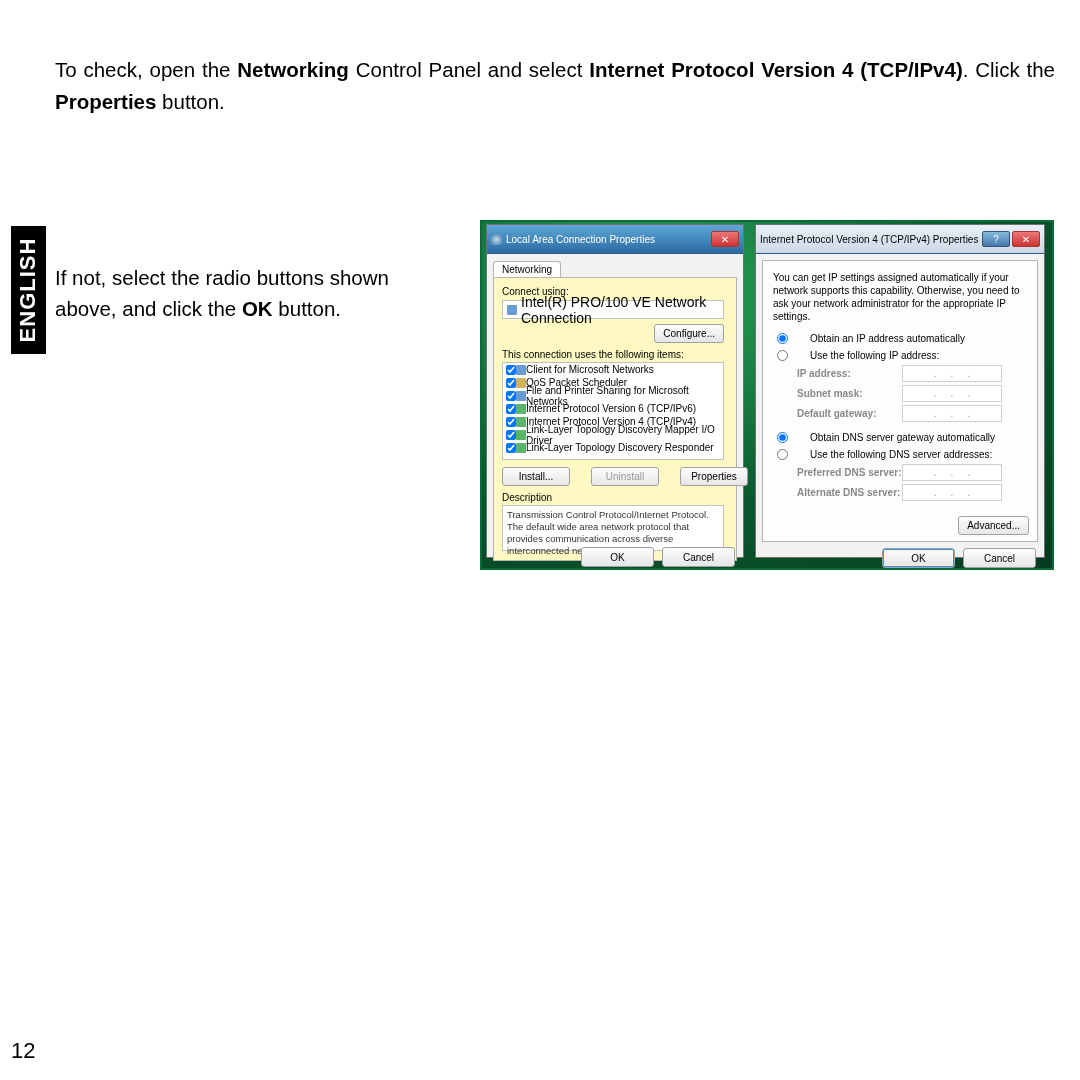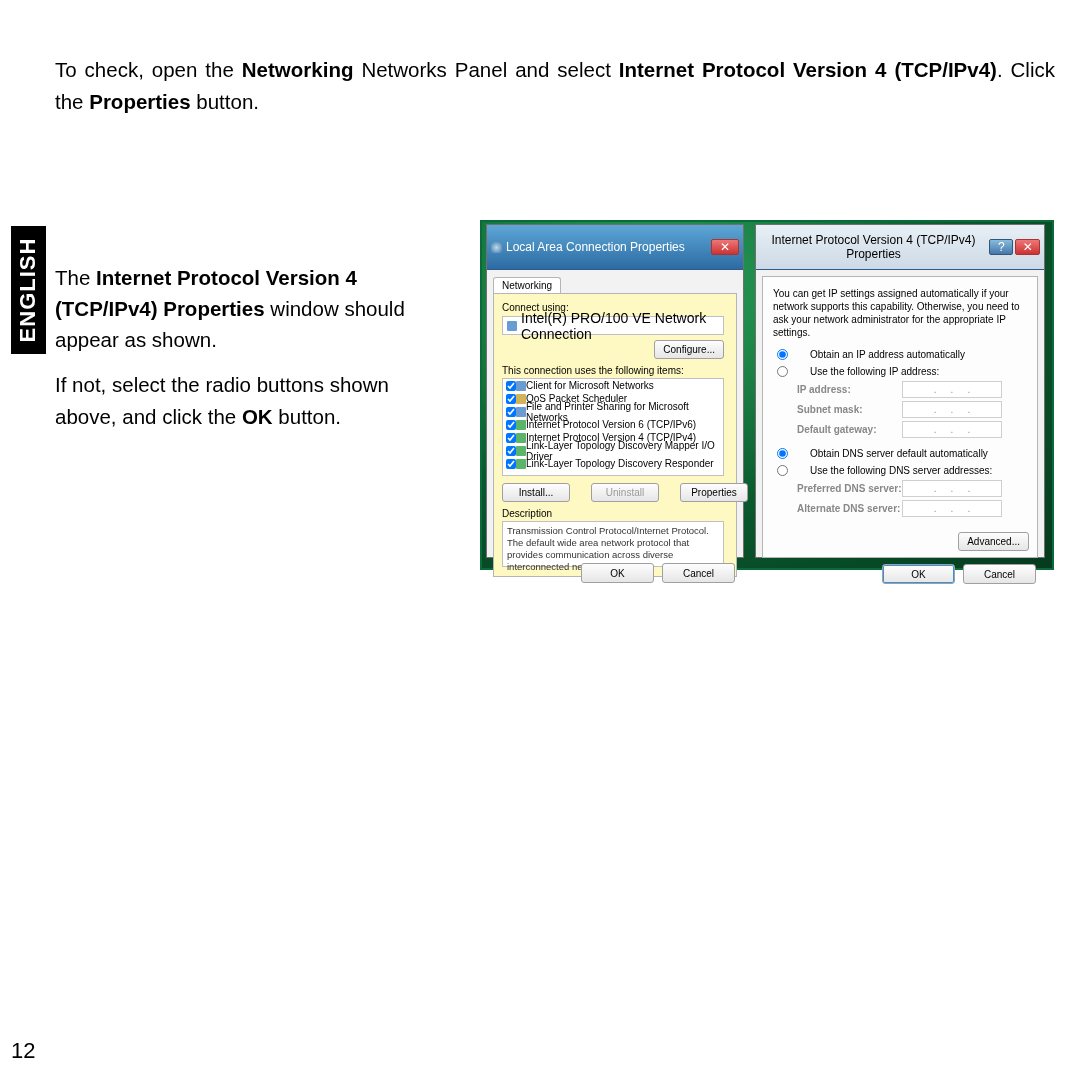--- a/index.html
+++ b/index.html
@@ -9,21 +9,21 @@
   .body-text{position:absolute;left:55px;top:54px;width:1000px;font-size:20.5px;line-height:1.55;}
   .body-text p{margin:0 0 14px 0;}
   .body-text b{font-weight:bold;}
   .col-left{position:absolute;left:55px;top:262px;width:390px;font-size:20.5px;line-height:1.52;}
   .col-left p{margin:0 0 14px 0;}
   .page-num{position:absolute;left:11px;bottom:16px;font-weight:normal;font-size:22px;}
   
   .screens{position:absolute;left:480px;top:220px;width:570px;height:346px;border:2px solid #0a6b3a;background:radial-gradient(ellipse at 30% 20%,#2aa65a 0%,#0a5a2e 55%,#053a1e 100%);}
   
   .dialog{position:absolute;background:#f2f2f2;box-shadow:0 0 0 1px #707070;font-size:10px;}
-  .titlebar{height:20px;display:flex;align-items:center;padding:12px 4px;font-size:12px;color:#fff;background:linear-gradient(#5da7d6,#2c6ba3);border-bottom:1px solid #2c5c88;text-align:center;}
+  .titlebar{height:20px;display:flex;align-items:center;padding:4px 4px;font-size:10px;color:#fff;background:linear-gradient(#5da7d6,#2c6ba3);border-bottom:1px solid #2c5c88;}
   .titlebar .title-icon{width:11px;height:11px;margin-right:4px;display:inline-block;}
   .titlebar .spacer{flex:1;}
   .win-btn{width:26px;height:14px;margin-left:2px;border:1px solid #999;background:#e8e8e8;border-radius:2px;display:flex;align-items:center;justify-content:center;}
   .win-btn.close{background:linear-gradient(#e77,#c33);border-color:#a33;color:#fff;}
   .win-btn.help{background:linear-gradient(#8bd,#47a);color:#fff;border-color:#357;}
   .tabbar{height:18px;display:flex;margin:-1px 0 0 0;}
   .tab{border:1px solid #b5b5b5;border-bottom:none;padding:2px 8px 1px 8px;font-size:10px;background:#fdfdfd;border-top-left-radius:3px;border-top-right-radius:3px;margin-right:-1px;margin-top:1px;}
   .tab.active{background:#fff;position:relative;top:1px;}
   .tab.inactive{background:#f0f0f0;}
   .dialog-footer{position:absolute;bottom:4px;right:8px;display:flex;gap:8px;}
@@ -54,28 +54,25 @@
 </head>
 <body>
 <div class="page">
 
 <div class="sidebar-lang">
   <span>ENGLISH</span>
 </div>
 
 <div class="body-text">
   <p style="text-align:justify;">
-    <span>To check, open the </span><b>Networking</b><span> Networks Panel and select </span><b>Internet Protocol Version 4 (TCP/IPv4)</b><span>. Click the </span><b>Properties</b><span> button.</span>
+    <span>To check, open the </span><b>Networking</b><span> Control Panel and select </span><b>Internet Protocol Version 4 (TCP/IPv4)</b><span>. Click the </span><b>Properties</b><span> button.</span>
   </p>
 </div>
 
 <div class="col-left">
-  <p>
-    <span>The </span><b>Internet Protocol Version 4 (TCP/IPv4) Properties</b><span> window should appear as shown.</span>
-  </p>
   <p>
     <span>If not, select the radio buttons shown above, and click the </span><b>OK</b><span> button.</span>
   </p>
 </div>
 
 <div class="page-num">12</div>
 
 <div class="screens">
 
   <div class="dialog" style="left:5px;top:3px;width:256px;height:332px;">
@@ -196,21 +193,21 @@
                       <span>.</span>
                       <span>.</span>
                       <span>.</span>
                     </div>
                   </div>
             </div>
           </div>
           <div class="groupbox">
             <div class="radio-row">
                   <input type="radio" checked="" style="">
-                  <span>Obtain DNS server default automatically</span>
+                  <span>Obtain DNS server gateway automatically</span>
                 </div>
             <div class="radio-row">
                   <input type="radio" style="">
                   <span>Use the following DNS server addresses:</span>
                 </div>
             <div class="ip-grid">
               <div class="ip-row">
                     <span class="ip-label">Preferred DNS server:</span>
                     <div class="ip-field">
                       <span>.</span>

